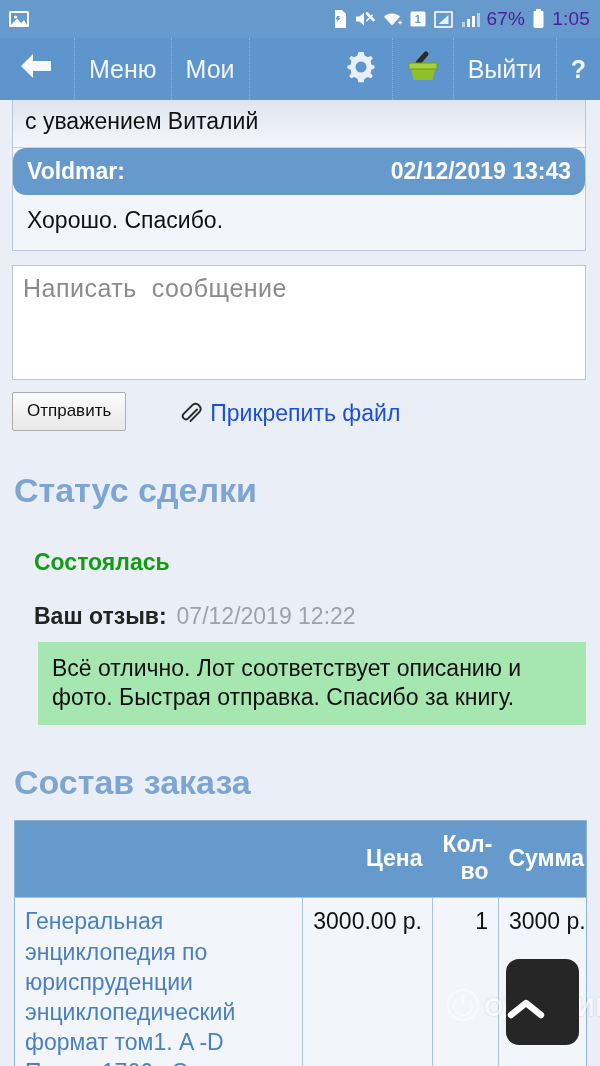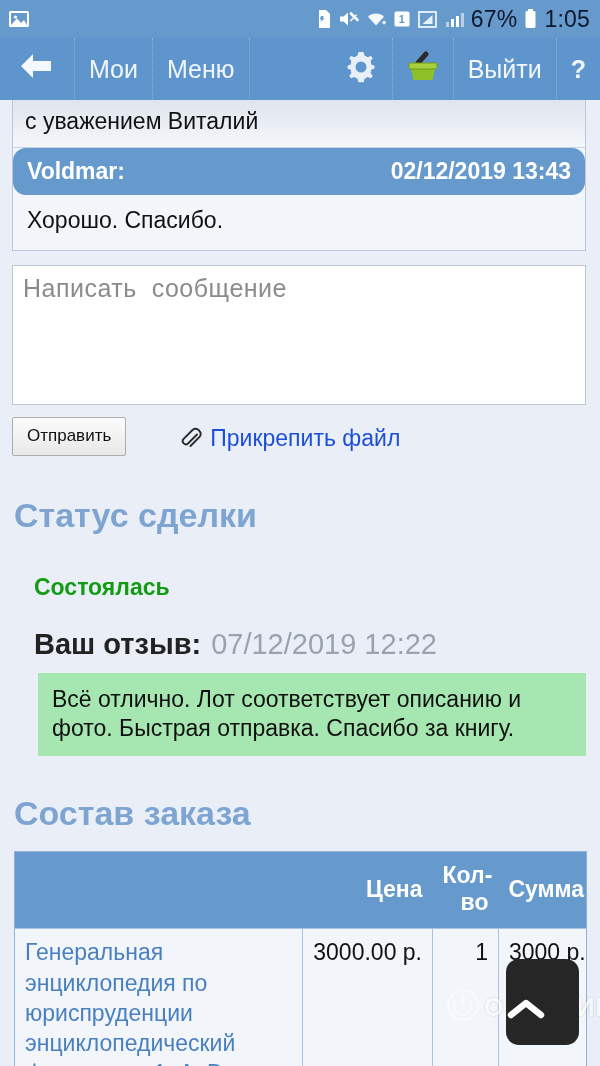--- a/index.html
+++ b/index.html
@@ -33,21 +33,21 @@
   .sb-right {
     margin-left: auto;
     display: flex;
     align-items: center;
     gap: 6px;
     font-size: 19px;
     font-weight: 500;
     letter-spacing: 0.2px;
   }
   .sb-icon { display: inline-flex; align-items: center; justify-content: center; }
-  .sb-text { color: #0f172a; font-size: 23px; }
+  .sb-text { color: #4c1d95; font-size: 19px; }
 
   
   .navbar {
     position: relative;
     height: 62px;
     background: #5e95cc;
     display: flex;
     align-items: stretch;
     color: #ffffff;
   }
@@ -118,21 +118,21 @@
     font-size: 23px;
     color: #111111;
   }
 
   
   .compose {
     padding: 14px 14px 0 12px;
   }
   .compose textarea {
     width: 100%;
-    height: 140px;
+    height: 115px;
     box-sizing: border-box;
     border: 1px solid #c0c6cd;
     background: #ffffff;
     font-family: "Liberation Sans", sans-serif;
     font-size: 25px;
     color: #8b8b8b;
     padding: 8px 10px;
     resize: none;
     outline: none;
     letter-spacing: 0.5px;
@@ -176,21 +176,21 @@
   #order-title  { margin-top: 38px; }
 
   .status-happened {
     color: #139b13;
     font-weight: bold;
     font-size: 23px;
     margin: 39px 0 0 34px;
   }
   .review-line {
     margin: 27px 0 0 34px;
-    font-size: 29px;
+    font-size: 23px;
     display: flex;
     align-items: baseline;
     gap: 10px;
   }
   .review-label { color: #222222; font-weight: bold; }
   .review-date  { color: #9aa3ad; }
   .review-box {
     margin: 12px 14px 0 38px;
     background: #a6e7b1;
     color: #101010;
@@ -344,24 +344,24 @@
 
   <div class="navbar">
     <div class="nav-item nav-back">
       <span>
         <svg width="40" height="32" viewBox="0 0 40 32">
           <path d="M17 4 L5 16 L17 28 L17 21 L35 21 L35 11 L17 11 Z" fill="#f5f8fc"></path>
         </svg>
       </span>
     </div>
     <div class="nav-item">
+      <span>Меню</span>
+    </div>
+    <div class="nav-item">
       <span>Мои</span>
-    </div>
-    <div class="nav-item">
-      <span>Меню</span>
     </div>
     <div class="nav-spacer"></div>
     <div class="nav-icon-btn">
       <span>
         <svg width="38" height="38" viewBox="0 0 38 38">
           <path d="M19 4 l2.6 0 l0.9 3.5 a12 12 0 0 1 3 1.7 l3.4 -1.3 l1.9 2.3 l-2.2 2.9 a12 12 0 0 1 0.6 3.3 l3.3 1.4 l0 2.6 l-3.3 1.4 a12 12 0 0 1 -0.6 3.3 l2.2 2.9 l-1.9 2.3 l-3.4 -1.3 a12 12 0 0 1 -3 1.7 l-0.9 3.5 l-2.6 0 l-2.6 0 l-0.9 -3.5 a12 12 0 0 1 -3 -1.7 l-3.4 1.3 l-1.9 -2.3 l2.2 -2.9 a12 12 0 0 1 -0.6 -3.3 l-3.3 -1.4 l0 -2.6 l3.3 -1.4 a12 12 0 0 1 0.6 -3.3 l-2.2 -2.9 l1.9 -2.3 l3.4 1.3 a12 12 0 0 1 3 -1.7 l0.9 -3.5 z" fill="#e8eff7"></path>
           <circle cx="19" cy="19" r="5.5" fill="#5e95cc"></circle>
         </svg>
       </span>
     </div>

